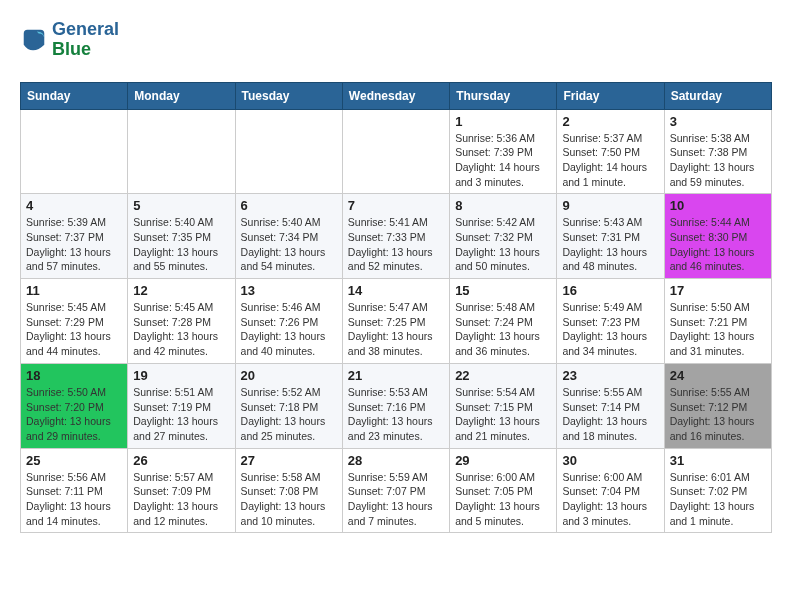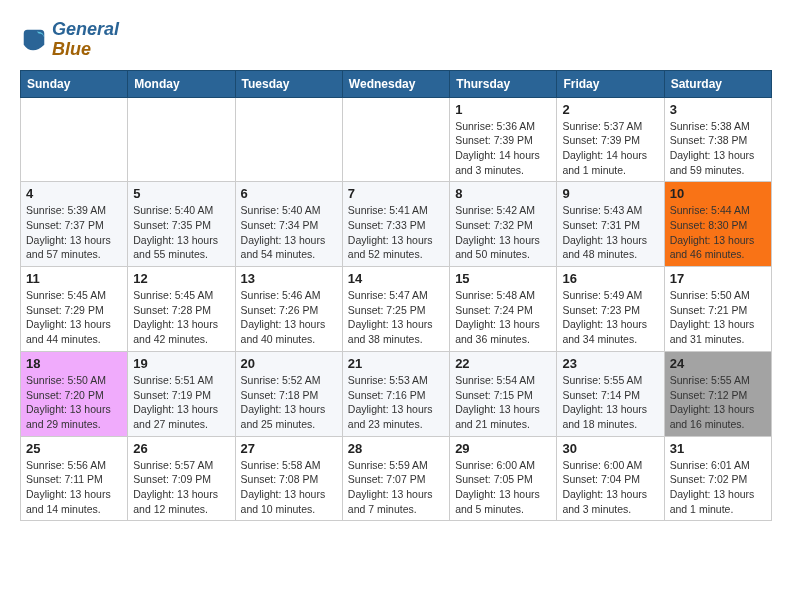--- a/index.html
+++ b/index.html
@@ -7,22 +7,21 @@
       font-family: Arial, sans-serif;
       background: #fff;
       width: 792px;
       min-height: 612px;
       padding: 20px;
     }
     .header {
       display: flex;
       justify-content: space-between;
       align-items: flex-end;
-      margin-bottom: 10px;
-      font-style: italic;
+      margin-bottom: 22px;
     }
     .logo {
       display: flex;
       align-items: center;
       gap: 4px;
     }
     .logo-text {
       font-size: 18px;
       font-weight: bold;
       color: #1a1a2e;
@@ -94,21 +93,21 @@
 <body>
 
 <div class="header">
   <div class="logo">
     <svg class="logo-icon" viewBox="0 0 30 30" xmlns="http://www.w3.org/2000/svg">
       <path d="M4 8 Q4 4 8 4 L22 4 Q26 4 26 8 L26 20 Q20 26 14 26 Q8 26 4 20 Z" fill="#2a6496"></path>
       <path d="M18 6 Q26 6 26 14 Q26 8 20 8 Z" fill="#5bc0de"></path>
     </svg>
     <div class="logo-text">
       <div><span>General</span></div>
-      <div style="color:#a16207;">Blue</div>
+      <div style="color:#15803d;">Blue</div>
     </div>
   </div>
   <div class="title-block">
     <div class="month-title"></div>
     <div class="location"></div>
   </div>
 </div>
 
 <table class="calendar-table">
   <thead>
@@ -126,21 +125,21 @@
   <tr>
         <td class="empty-cell"></td>
         <td class="empty-cell"></td>
         <td class="empty-cell"></td>
         <td class="empty-cell"></td>
         <td><span class="day-number">1</span><span class="day-info" style="white-space: pre-line;">Sunrise: 5:36 AM
 Sunset: 7:39 PM
 Daylight: 14 hours
 and 3 minutes.</span></td>
         <td><span class="day-number">2</span><span class="day-info" style="white-space: pre-line;">Sunrise: 5:37 AM
-Sunset: 7:39 PM
+Sunset: 7:50 PM
 Daylight: 14 hours
 and 1 minute.</span></td>
         <td><span class="day-number">3</span><span class="day-info" style="white-space: pre-line;">Sunrise: 5:38 AM
 Sunset: 7:38 PM
 Daylight: 13 hours
 and 59 minutes.</span></td>
       </tr>
       <tr>
         <td style="background: rgb(245, 247, 250);"><span class="day-number">4</span><span class="day-info" style="white-space: pre-line;">Sunrise: 5:39 AM
 Sunset: 7:37 PM
@@ -159,21 +158,21 @@
 Daylight: 13 hours
 and 52 minutes.</span></td>
         <td style="background: rgb(245, 247, 250);"><span class="day-number">8</span><span class="day-info" style="white-space: pre-line;">Sunrise: 5:42 AM
 Sunset: 7:32 PM
 Daylight: 13 hours
 and 50 minutes.</span></td>
         <td style="background: rgb(245, 247, 250);"><span class="day-number">9</span><span class="day-info" style="white-space: pre-line;">Sunrise: 5:43 AM
 Sunset: 7:31 PM
 Daylight: 13 hours
 and 48 minutes.</span></td>
-        <td style="background: #f97316;"><span class="day-number">10</span><span class="day-info" style="white-space: pre-line;">Sunrise: 5:44 AM
+        <td style="background: #d946ef;"><span class="day-number">10</span><span class="day-info" style="white-space: pre-line;">Sunrise: 5:44 AM
 Sunset: 8:30 PM
 Daylight: 13 hours
 and 46 minutes.</span></td>
       </tr>
       <tr>
         <td><span class="day-number">11</span><span class="day-info" style="white-space: pre-line;">Sunrise: 5:45 AM
 Sunset: 7:29 PM
 Daylight: 13 hours
 and 44 minutes.</span></td>
         <td><span class="day-number">12</span><span class="day-info" style="white-space: pre-line;">Sunrise: 5:45 AM
@@ -195,21 +194,21 @@
         <td><span class="day-number">16</span><span class="day-info" style="white-space: pre-line;">Sunrise: 5:49 AM
 Sunset: 7:23 PM
 Daylight: 13 hours
 and 34 minutes.</span></td>
         <td><span class="day-number">17</span><span class="day-info" style="white-space: pre-line;">Sunrise: 5:50 AM
 Sunset: 7:21 PM
 Daylight: 13 hours
 and 31 minutes.</span></td>
       </tr>
       <tr>
-        <td style="background: #f0abfc;"><span class="day-number">18</span><span class="day-info" style="white-space: pre-line;">Sunrise: 5:50 AM
+        <td style="background: #22c55e;"><span class="day-number">18</span><span class="day-info" style="white-space: pre-line;">Sunrise: 5:50 AM
 Sunset: 7:20 PM
 Daylight: 13 hours
 and 29 minutes.</span></td>
         <td style="background: rgb(245, 247, 250);"><span class="day-number">19</span><span class="day-info" style="white-space: pre-line;">Sunrise: 5:51 AM
 Sunset: 7:19 PM
 Daylight: 13 hours
 and 27 minutes.</span></td>
         <td style="background: rgb(245, 247, 250);"><span class="day-number">20</span><span class="day-info" style="white-space: pre-line;">Sunrise: 5:52 AM
 Sunset: 7:18 PM
 Daylight: 13 hours

